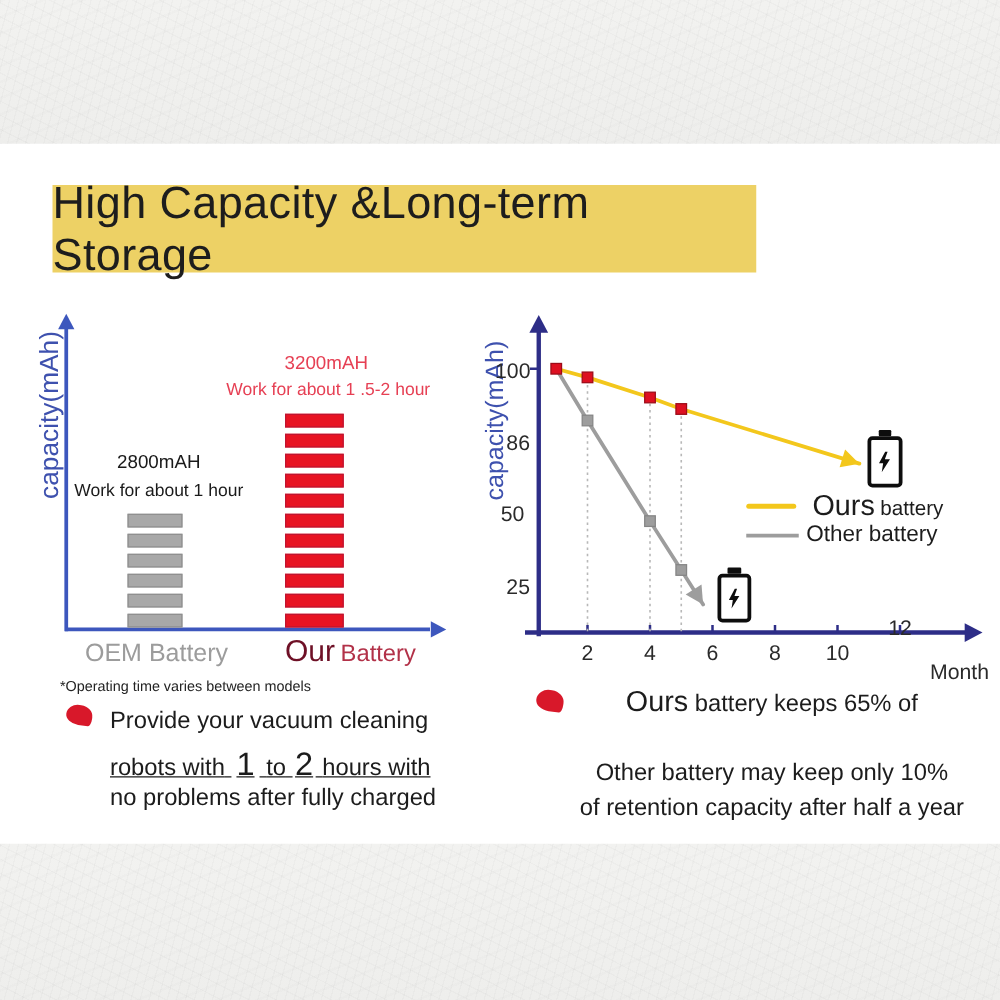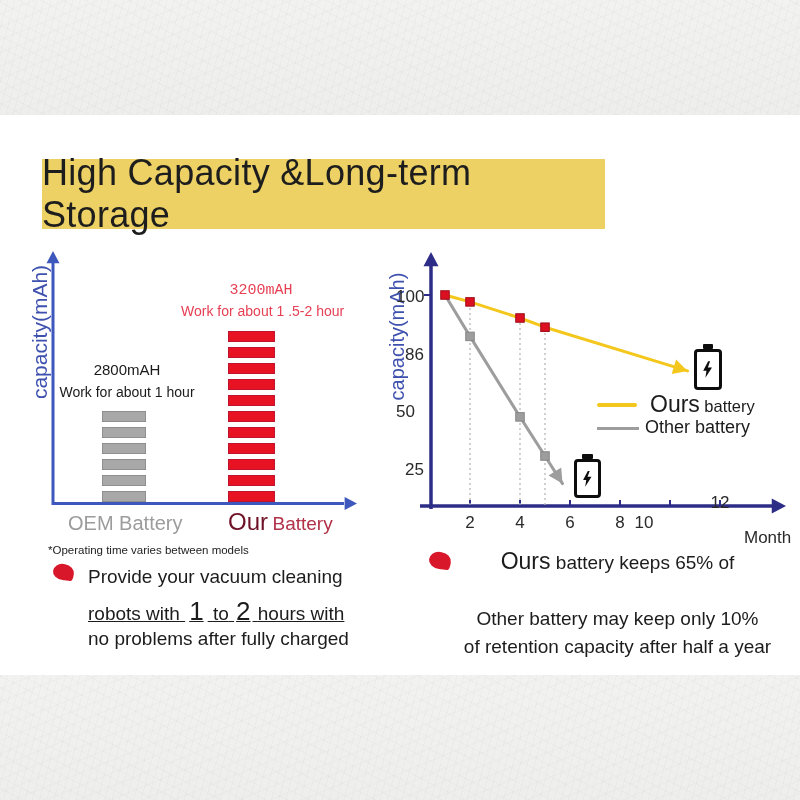--- a/index.html
+++ b/index.html
@@ -6,21 +6,21 @@
   body{font-family:"Liberation Sans", sans-serif; background:#fff;}
   #page{position:relative;width:800px;height:800px;overflow:hidden;background:#ffffff;}
   .texture{
     position:absolute;left:0;width:800px;
     background:
       repeating-linear-gradient(105deg, rgba(170,170,170,.07) 0 1px, transparent 1px 7px),
       repeating-linear-gradient(27deg, rgba(160,160,160,.06) 0 1px, transparent 1px 10px),
       repeating-linear-gradient(158deg, rgba(185,185,185,.05) 0 2px, transparent 2px 12px),
       linear-gradient(#f2f2f0,#eeeeec);
   }
-  .abs{position:absolute;margin-top:11px;}
+  .abs{position:absolute;}
   #banner{
     left:42px;top:148px;width:563px;height:70px;background:#edd165;
     display:flex;align-items:center;justify-content:center;z-index:2;
   }
   #banner span{font-size:36px;color:#1d1d1d;letter-spacing:.3px;font-weight:500;}
   #overlay{position:absolute;left:0;top:0;z-index:1;pointer-events:none;}
   .ylab{position:absolute;text-align:center;transform:rotate(-90deg);color:#3e51ae;z-index:2;}
   .bar{position:absolute;bottom:298px;display:flex;flex-direction:column;gap:5px;z-index:2;}
   .bar .seg{width:100%;}
   .seg-gray{height:11px;background:#a8a8a8;border:1px solid #8f8f8f;box-sizing:border-box;}
@@ -103,21 +103,21 @@
       <div class="seg seg-red"></div>
       <div class="seg seg-red"></div>
       <div class="seg seg-red"></div>
       <div class="seg seg-red"></div>
       <div class="seg seg-red"></div>
     </div>
 
   <div class="txt" style="left:52px;top:361px;width:150px;text-align:center;font-size:15px;color:#1a1a1a;">2800mAH</div>
   <div class="txt" style="left:47px;top:384px;width:160px;text-align:center;font-size:14px;color:#1a1a1a;">Work for about 1 hour</div>
 
-  <div class="txt" style="left:186px;top:282px;width:150px;text-align:center;font-size:15px;color:#e64054;font-family:Liberation Mono, monospace;">3200mAH</div>
+  <div class="txt" style="left:186px;top:282px;width:150px;text-align:center;font-size:15px;color:#e64054;">3200mAH</div>
   <div class="txt" style="left:181px;top:303px;width:160px;text-align:center;font-size:14px;color:#e64054;">Work for about 1 .5-2 hour</div>
 
   <div class="txt" style="left:68px;top:512px;font-size:20px;color:#9c9c9c;">OEM Battery</div>
   <div class="txt" style="left:228px;top:508px;">
     <span style="font-size:24px;color:#6e1026;">Our</span>
     <span style="font-size:19px;color:#b23148;">Battery</span>
   </div>
 
   <div class="txt" style="left:48px;top:544px;font-size:11.5px;color:#222;">*Operating time varies between models</div>
 
@@ -130,27 +130,27 @@
     <span style="font-size:26px;padding:0 2px;">2</span>
     <span>hours with</span>
   </div>
   <div class="txt" style="left:88px;top:628px;font-size:19px;color:#1c1c1c;">no problems after fully charged</div>
 
   <div class="ylab" style="left:322px;top:325px;width:150px;font-size:20px;">capacity(mAh)</div>
 
   <div id="rc-ticks">
       <span class="tick-label" style="left: 396px; top: 287px; width: 28px; text-align: right;">100</span>
       <span class="tick-label" style="left: 396px; top: 344.5px; width: 28px; text-align: right;">86</span>
-      <span class="tick-label" style="left: 396px; top: 402px; width: 28px; text-align: left;">50</span>
+      <span class="tick-label" style="left: 396px; top: 402px; width: 28px; text-align: center;">50</span>
       <span class="tick-label" style="left: 396px; top: 459.5px; width: 28px; text-align: right;">25</span>
       <span class="tick-label" style="left: 458px; top: 513px; width: 24px; text-align: center;">2</span>
       <span class="tick-label" style="left: 508px; top: 513px; width: 24px; text-align: center;">4</span>
       <span class="tick-label" style="left: 558px; top: 513px; width: 24px; text-align: center;">6</span>
       <span class="tick-label" style="left: 608px; top: 513px; width: 24px; text-align: center;">8</span>
-      <span class="tick-label" style="left: 632px; top: 513px; width: 24px; text-align: center;">10</span>
+      <span class="tick-label" style="left: 658px; top: 513px; width: 24px; text-align: center;">10</span>
       <span class="tick-label" style="left: 708px; top: 493px; width: 24px; text-align: center;">12</span>
     </div>
 
   <div class="tick-label" style="left:744px;top:528px;">Month</div>
 
   <div class="legend-swatch" style="left:597px;top:403px;width:40px;height:4px;background:#f3c71c;border-radius:2px;"></div>
   <div class="txt" style="left:650px;top:391px;">
     <span style="font-size:23px;color:#1c1c1c;">Ours</span>
     <span style="font-size:16.5px;color:#1c1c1c;">battery</span>
   </div>

